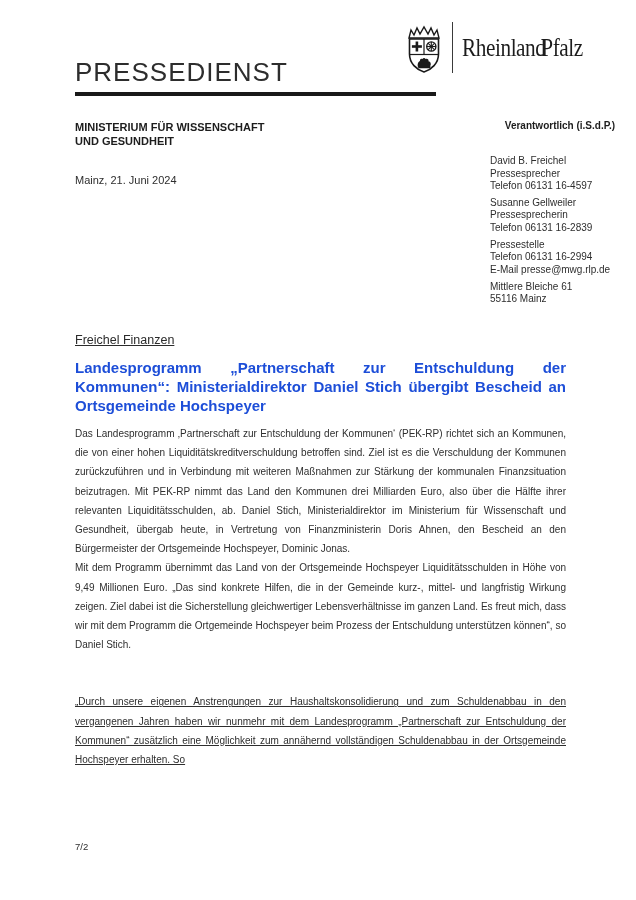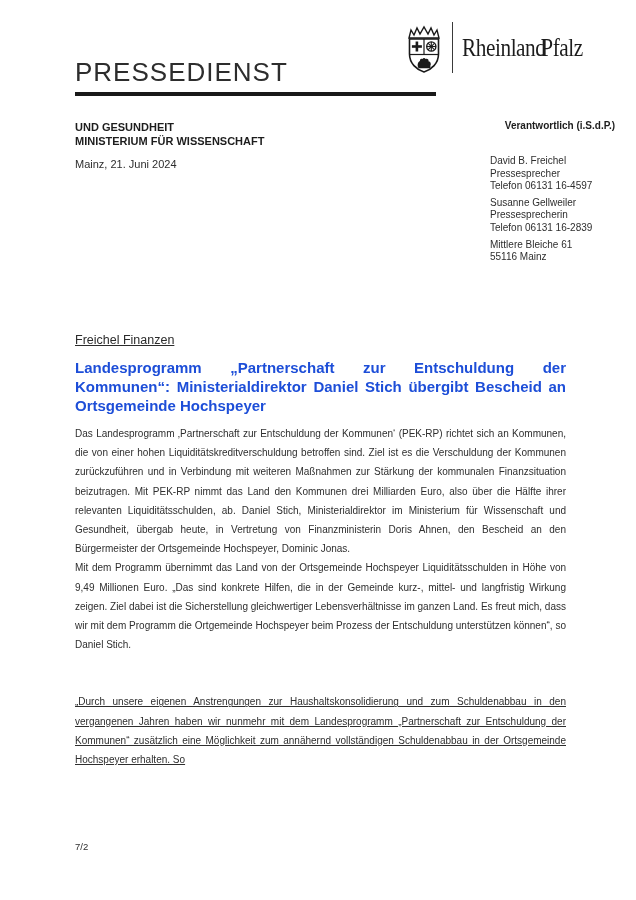--- a/index.html
+++ b/index.html
@@ -59,21 +59,21 @@
   .ministry {
     position: absolute;
     left: 75px; top: 121px;
     font-size: 11px;
     font-weight: 700;
     line-height: 13.5px;
     color: #1d1d1d;
   }
   .dateline {
     position: absolute;
-    left: 75px; top: 158px;
+    left: 75px; top: 174px;
     font-size: 11px;
     color: #2e2e2e;
   }
 
   
   .contacts {
     position: absolute;
     left: 490px; top: 120px;
     width: 140px;
     font-size: 10px;
@@ -153,36 +153,41 @@
       <path d="M13 42 C12 39 13.5 36.5 15 36 C14.5 34.5 16 33 17.5 34 C18 32.5 20 32.5 20.6 34 C22.3 33 24 34.5 23.5 36.2 C25.5 36.5 26.5 39 25.3 41 C26 42.2 25 43.5 23.7 43.3 L15 43.3 C13.8 43.4 13.2 42.8 13 42 Z" fill="#1a1a1a"></path>
     </svg>
     <div class="brand-divider"></div>
     <div class="wordmark"><span>Rheinland</span><span class="pfalz">Pfalz</span></div>
   </div>
 
   <div class="masthead-title">PRESSEDIENST</div>
   <div class="masthead-rule"></div>
 
   <div class="ministry">
+    <div>MINISTERIUM FÜR WISSENSCHAFT</div>
     <div>UND GESUNDHEIT</div>
-    <div>MINISTERIUM FÜR WISSENSCHAFT</div>
   </div>
   <div class="dateline">Mainz, 21. Juni 2024</div>
 
   <div class="contacts">
     <div class="resp">Verantwortlich (i.S.d.P.)</div>
     <div class="cgroup">
       <div>David B. Freichel</div>
       <div>Pressesprecher</div>
       <div>Telefon 06131 16-4597</div>
     </div>
     <div class="cgroup">
       <div>Susanne Gellweiler</div>
       <div>Pressesprecherin</div>
       <div>Telefon 06131 16-2839</div>
+    </div>
+    <div class="cgroup">
+      <div>Pressestelle</div>
+      <div>Telefon 06131 16-2994</div>
+      <div>E-Mail presse@mwg.rlp.de</div>
     </div>
     <div class="cgroup">
       <div>Mittlere Bleiche 61</div>
       <div>55116 Mainz</div>
     </div>
   </div>
 
   <div class="article">
     <p class="kicker">Freichel Finanzen</p>
     <h1 class="headline">Landesprogramm „Partnerschaft zur Entschuldung der Kommunen“: Ministerialdirektor Daniel Stich übergibt Bescheid an Ortsgemeinde Hochspeyer</h1>

